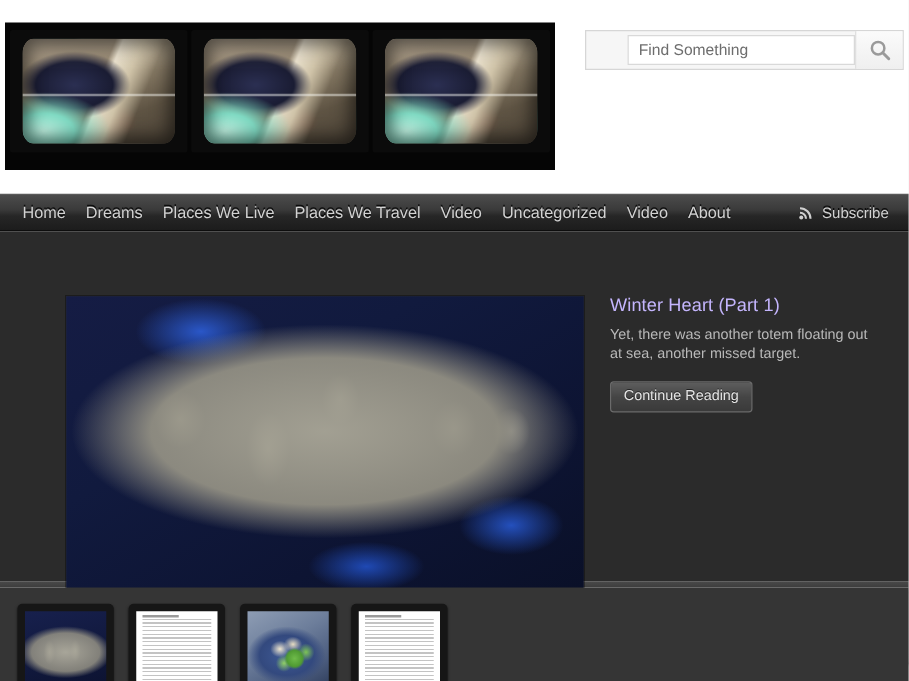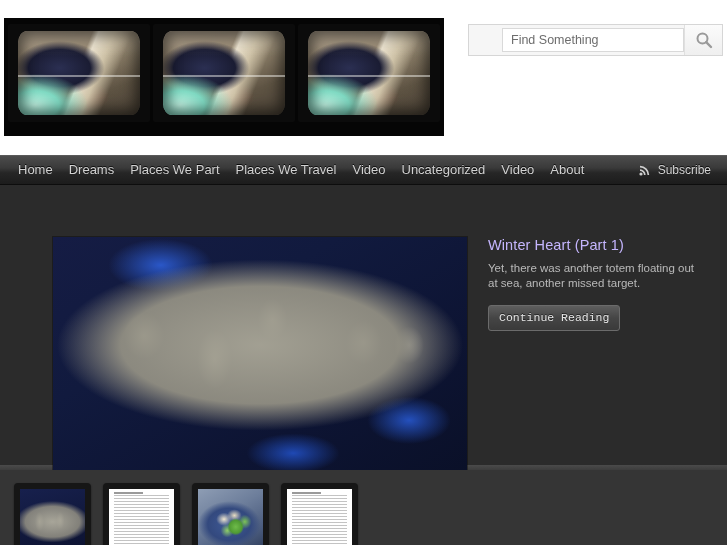--- a/index.html
+++ b/index.html
@@ -197,21 +197,21 @@
     margin-bottom: 14px;
   }
   .continue-btn {
     display: inline-block;
     padding: 5px 10px 6px 10px;
     background: linear-gradient(180deg, #5e5e5e 0%, #454545 50%, #3a3a3a 100%);
     border: 1px solid #6b6b6b;
     border-radius: 3px;
     color: #e6e6e6;
     font-size: 11.5px;
-    font-family: Liberation Mono, monospace;
+    font-family: Liberation Sans, sans-serif;
     cursor: pointer;
     text-shadow: 0 -1px 0 rgba(0,0,0,0.6);
   }
 
   .slide-arrow {
     position: absolute;
     top: 288px;
     width: 38px; height: 57px;
     background: linear-gradient(100deg, #ffffff 0%, #f2f2f2 45%, #d3d3d3 100%);
     border: 1px solid #bdbdbd;
@@ -326,21 +326,21 @@
       </svg>
     </button>
   </div>
 
 </div>
 
 <div class="navbar">
   <div class="nav-items">
     <a class="nav-item">Home</a>
     <a class="nav-item">Dreams</a>
-    <a class="nav-item">Places We Part</a>
+    <a class="nav-item">Places We Live</a>
     <a class="nav-item">Places We Travel</a>
     <a class="nav-item">Video</a>
     <a class="nav-item">Uncategorized</a>
     <a class="nav-item">Video</a>
     <a class="nav-item">About</a>
   </div>
 
   <div class="nav-spacer"></div>
 
   <a class="subscribe">

